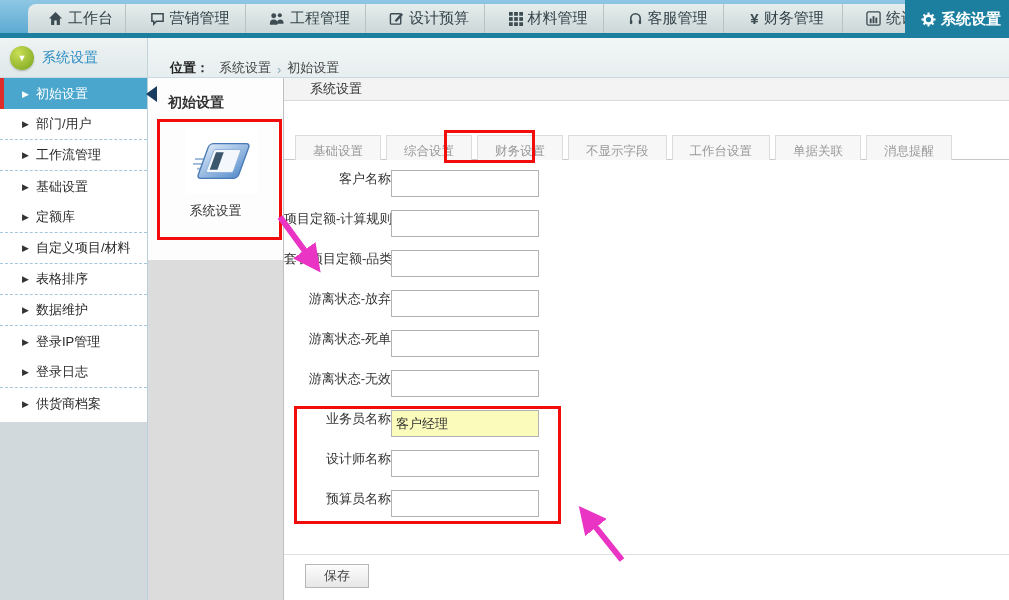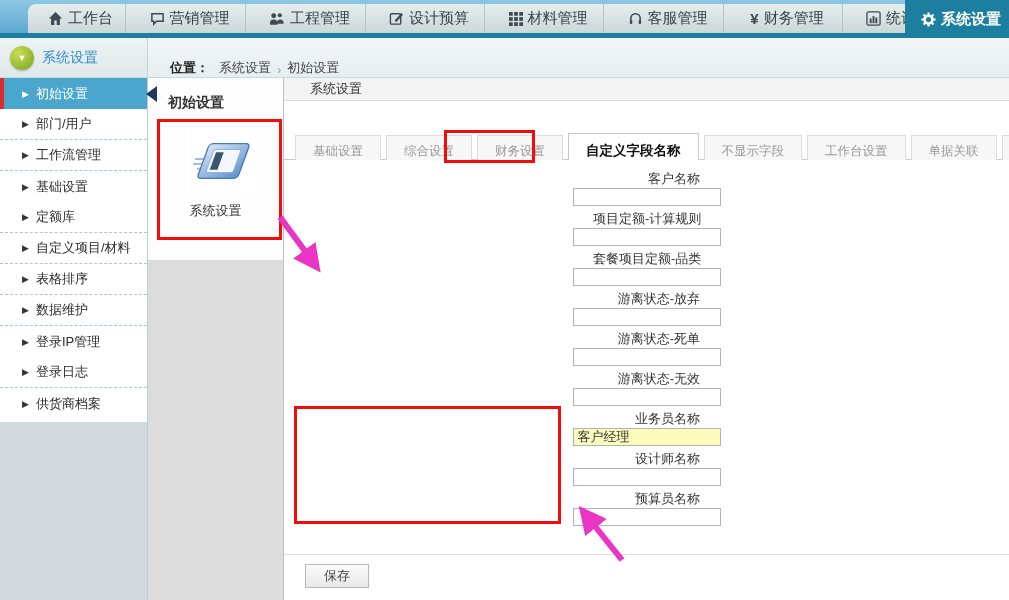--- a/index.html
+++ b/index.html
@@ -70,21 +70,21 @@
   .tabrow { position:absolute; left:0; top:56px; width:725px; height:26px;
     border-bottom:1px solid #c9c9c9; display:flex; padding-left:11px; }
   .tab { height:25px; margin-right:5px; margin-top:1px; padding:0 17px; display:flex;
     align-items:flex-end; justify-content:center; white-space:nowrap;
     background:#f7f7f7; border:1px solid #dcdcdc; border-bottom:none;
     font-size:12.5px; color:#999; cursor:pointer; }
   .tab.active { background:#fff; color:#111; font-weight:bold; font-size:13.5px;
     border-color:#c9c9c9; height:27px; margin-top:-1px; position:relative; z-index:2; }
 
   .form { position:absolute; left:0; top:92px; width:725px; }
-  .frow { display:flex; align-items:center; height:27px; margin-bottom:13px;flex-direction:column; }
+  .frow { display:flex; align-items:flex-start; height:27px; margin-bottom:13px; }
   .flabel { width:107px; text-align:right; font-size:13px; color:#333; white-space:nowrap; }
   .finput { width:148px; height:27px; border:1px solid #b2b2b2; background:#fff;
     font-size:13px; color:#333; padding:0 4px; outline:none;
     font-family:Liberation Serif, serif; }
   .finput.hl { background:#fbfbbc; }
 
   .hdivider { position:absolute; left:0; top:476px; width:725px; height:1px; background:#e0e0e0; }
   .save-btn { position:absolute; left:21px; top:486px; width:64px; height:24px;
     background:linear-gradient(#fcfcfc,#e7e7e7); border:1px solid #b7b7b7;
     font-size:13px; color:#444; cursor:pointer;
@@ -304,23 +304,20 @@
     <div class="tabrow">
       <div class="tab">
           <span>基础设置</span>
         </div>
       <div class="tab">
           <span>综合设置</span>
         </div>
       <div class="tab">
           <span>财务设置</span>
         </div>
-      <div class="tab active">
-          <span>自定义字段名称</span>
-        </div>
       <div class="tab">
           <span>不显示字段</span>
         </div>
       <div class="tab">
           <span>工作台设置</span>
         </div>
       <div class="tab">
           <span>单据关联</span>
         </div>
       <div class="tab">

